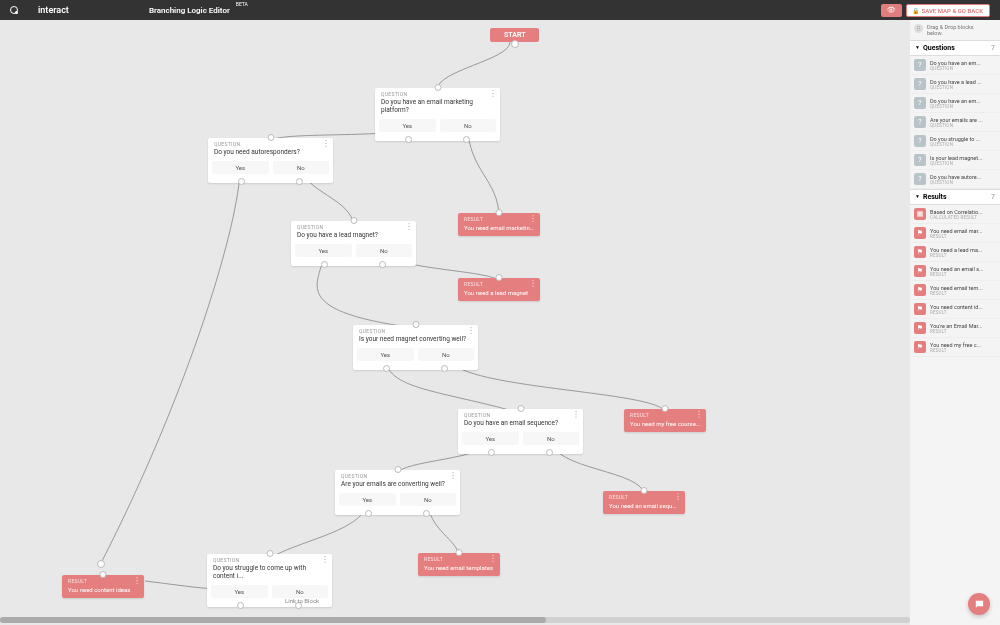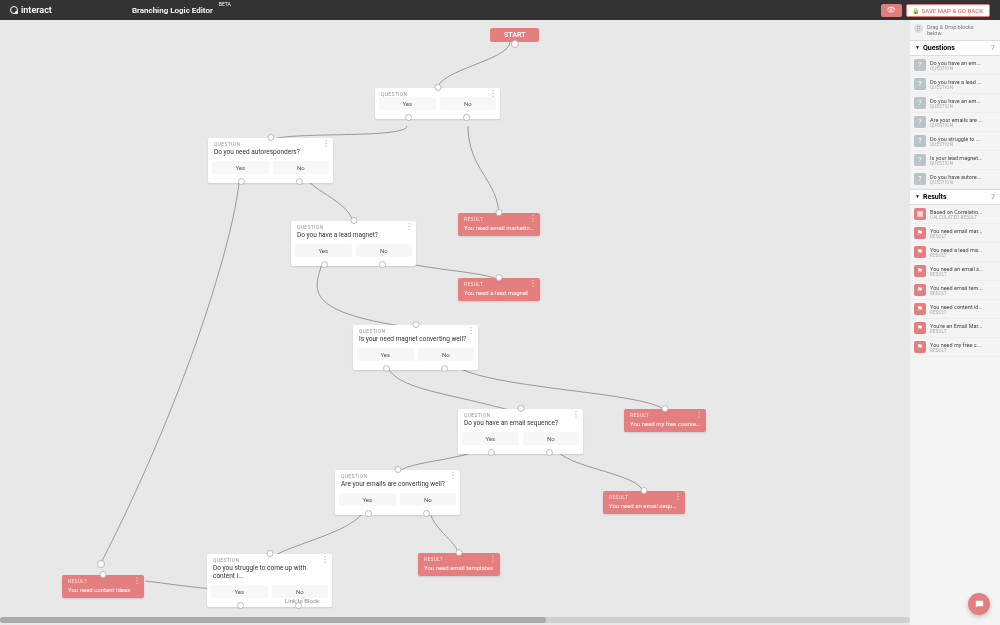--- a/index.html
+++ b/index.html
@@ -1,19 +1,19 @@
 <!DOCTYPE html>
 <html><head>
 <meta charset="utf-8">
 <style>
 * { box-sizing: border-box; margin: 0; padding: 0; font-family: -apple-system, BlinkMacSystemFont, "Segoe UI", Roboto, sans-serif; }
 body { width: 1000px; height: 625px; overflow: hidden; background: #e8e8e8; position: relative; }
 
 .topbar { height: 20px; background: #333; color: #fff; display: flex; align-items: center; padding: 0 10px; font-size: 8px; }
-.logo { display: flex; align-items: center; gap: 3px; font-weight: 600; font-size: 9px; }
+.logo { display: flex; align-items: center; gap: 20px; font-weight: 600; font-size: 9px; }
 .logo-icon { width: 8px; height: 8px; border: 1.5px solid #fff; border-radius: 50%; position: relative; }
 .logo-icon::after { content: ""; position: absolute; width: 3px; height: 3px; background: #fff; border-radius: 50%; right: -1px; bottom: -1px; }
 .title-wrap { margin-left: 80px; font-weight: 600; font-size: 8px; position: relative; }
 .beta { position: absolute; top: -5px; right: -18px; font-size: 5px; font-weight: 400; }
 .topbar-right { margin-left: auto; display: flex; gap: 4px; }
 .btn-eye { background: #e27d7d; color: #fff; border: none; padding: 2px 6px; border-radius: 2px; font-size: 7px; cursor: pointer; }
 .btn-save { background: #fff; color: #e27d7d; border: 1px solid #e27d7d; padding: 2px 6px; border-radius: 2px; font-size: 6px; cursor: pointer; font-weight: 600; }
 
 .canvas { position: absolute; top: 20px; left: 0; right: 90px; bottom: 10px; background: #e8e8e8; padding-left: 40px; }
 .scrollbar { position: absolute; bottom: 2px; left: 0; right: 90px; height: 6px; background: #d0d0d0; border-radius: 3px; }
@@ -99,20 +99,21 @@
 
 <div class="start" style="left:490px; top:8px;">
   <span>START</span>
   <span class="start-port"></span>
 </div>
 
 <div class="node node-q" style="left:375px; top:68px;">
   <span class="port-in"></span>
   <span class="node-more">⋮</span>
   <div class="node-head">QUESTION</div>
+  <div class="node-title">Do you have an email marketing platform?</div>
   <div class="node-answers">
         <div class="ans">Yes</div>
         <div class="ans">No</div>
       </div>
   <div class="port-out">
         <span></span>
         <span></span>
       </div>
 </div>
 

